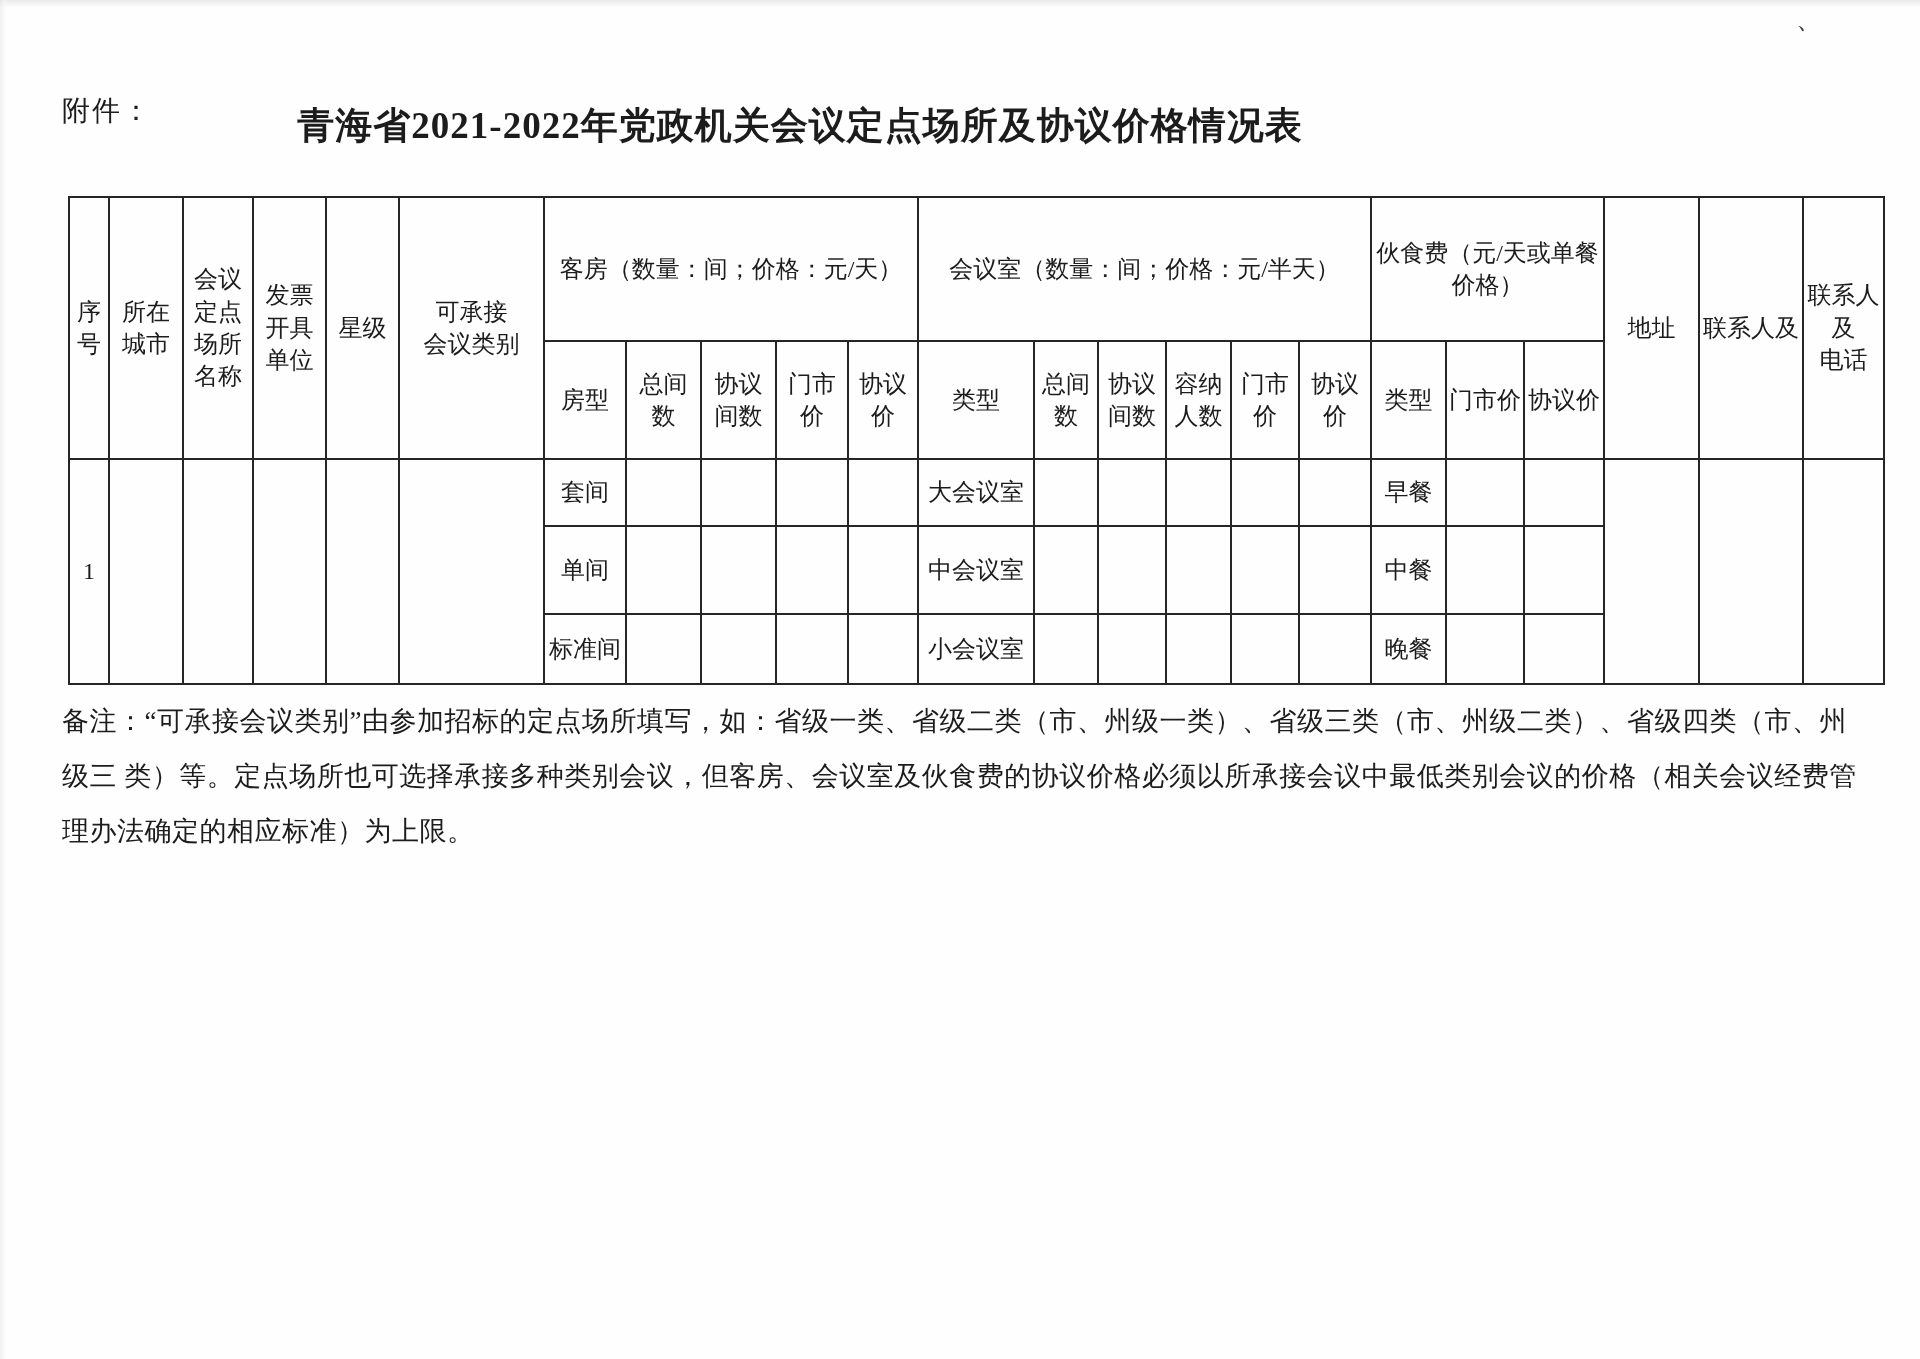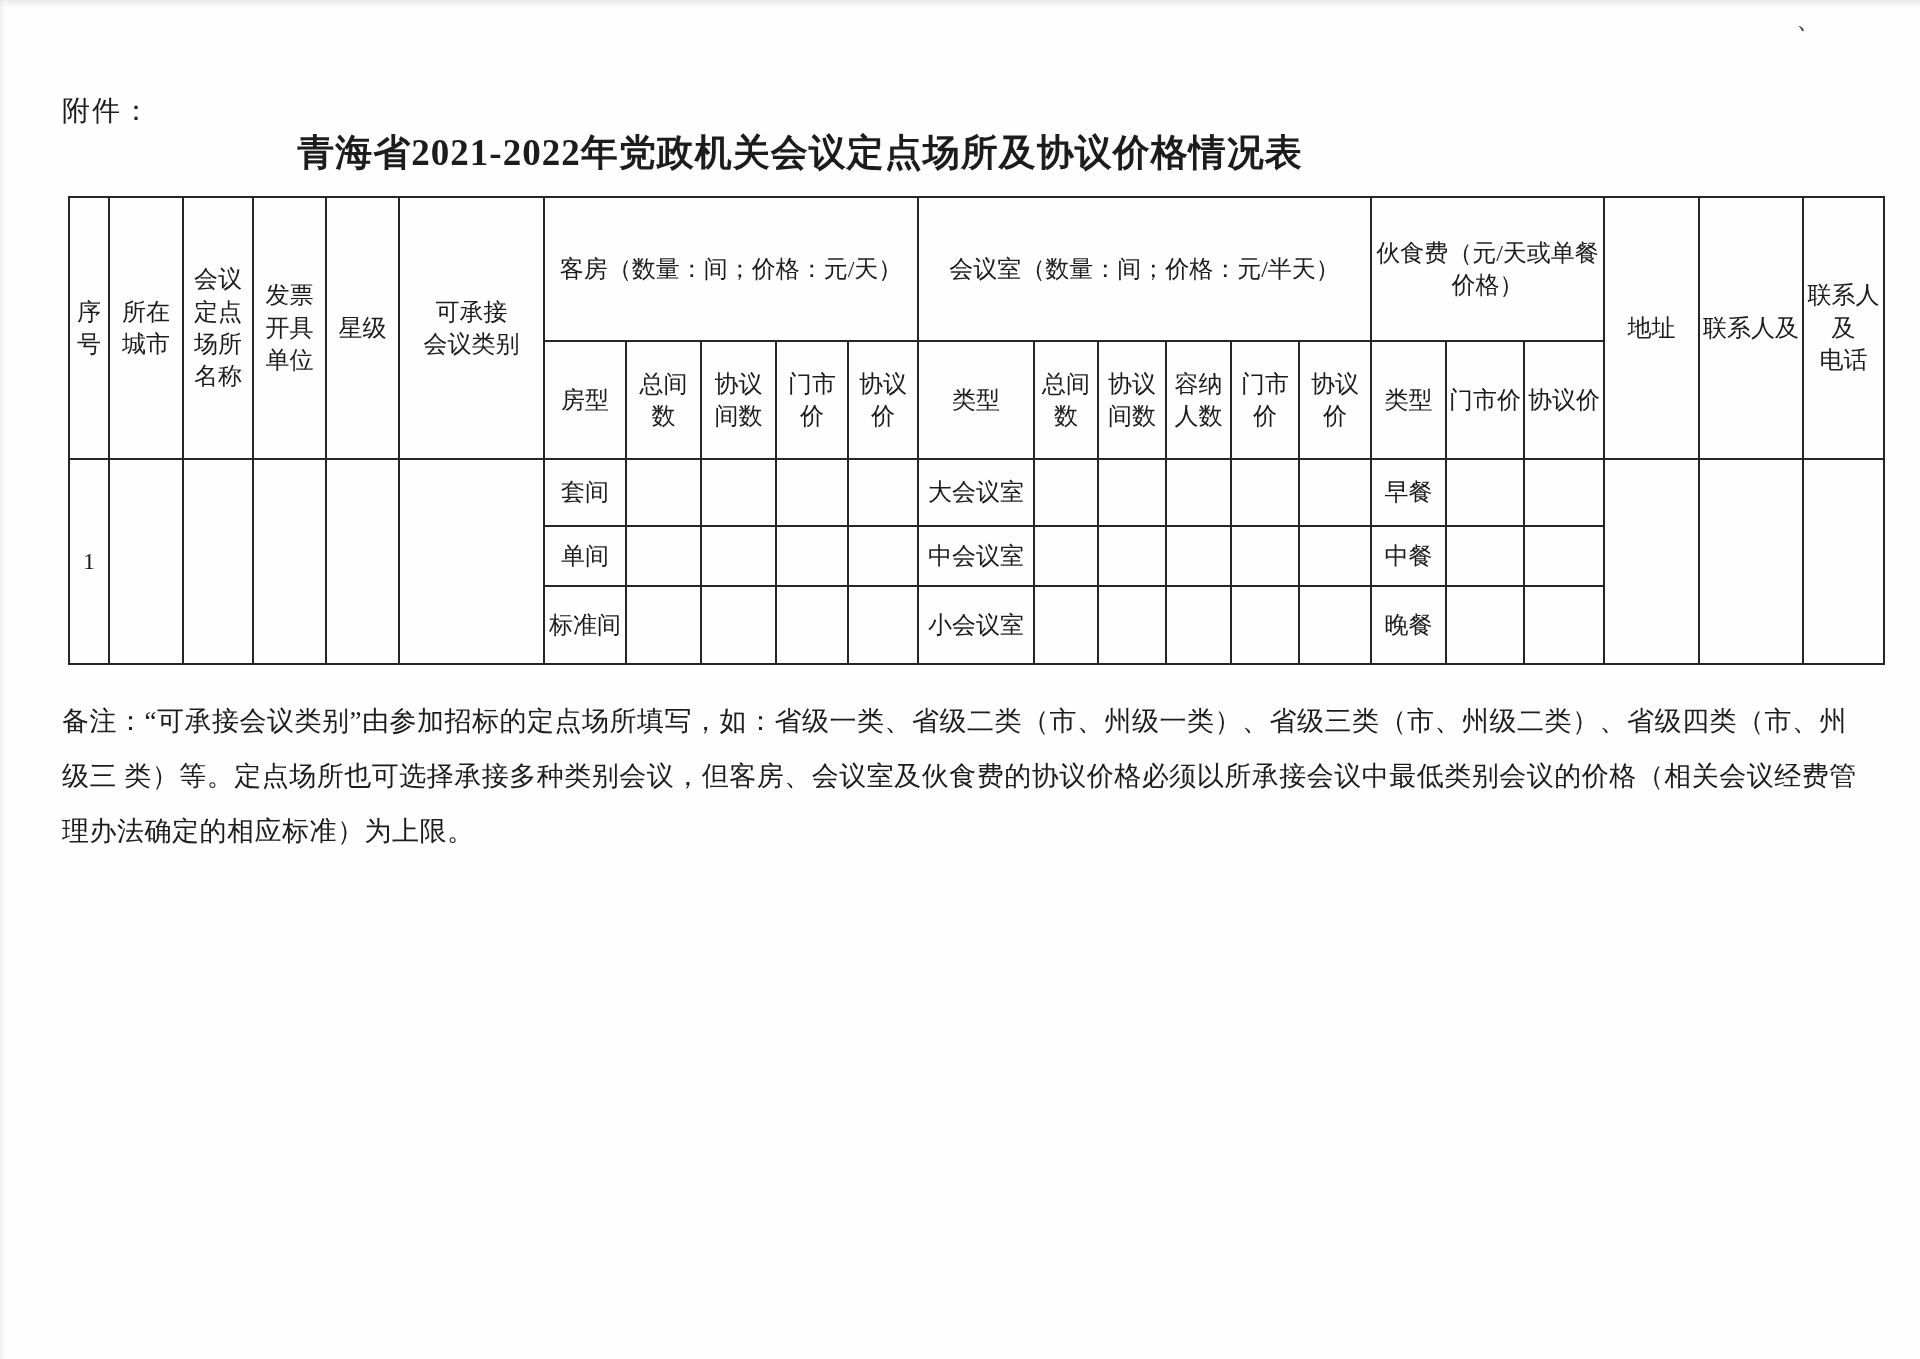--- a/index.html
+++ b/index.html
@@ -23,21 +23,21 @@
   }
   .corner-mark{
     position:absolute;left:1796px;top:2px;
     font-size:26px;color:#3a3a3a;
   }
   .attachment{
     position:absolute;left:62px;top:92px;
     font-size:28px;letter-spacing:2px;
   }
   .doc-title{
-    position:absolute;left:0;top:128px;width:1600px;
+    position:absolute;left:0;top:101px;width:1600px;
     text-align:center;
     font-size:37px;font-weight:bold;letter-spacing:1px;
     white-space:nowrap;
   }
   table.price-table{
     position:absolute;left:68px;top:196px;
     width:1815px;
     border-collapse:collapse;
     table-layout:fixed;
   }
@@ -49,22 +49,22 @@
     vertical-align:middle;
     font-weight:normal;
     font-size:24px;
     line-height:1.35;
     white-space:pre-line;
     overflow:hidden;
   }
   tr.group-row{height:144px;}
   tr.sub-row{height:118px;padding-left:12px;}
   tr.body-row-a{height:67px;}
-  tr.body-row-b{height:60px;}
-  tr.body-row-c{height:78px;margin-left:16px;}
+  tr.body-row-b{height:88px;}
+  tr.body-row-c{height:70px;margin-left:16px;}
   td.seq-cell{font-size:23px;}
   .notes{
     position:absolute;left:62px;top:694px;width:1846px;
     font-size:27px;line-height:55px;
     white-space:pre-line;
     letter-spacing:0.5px;
   }
 </style>
 </head>
 <body>

